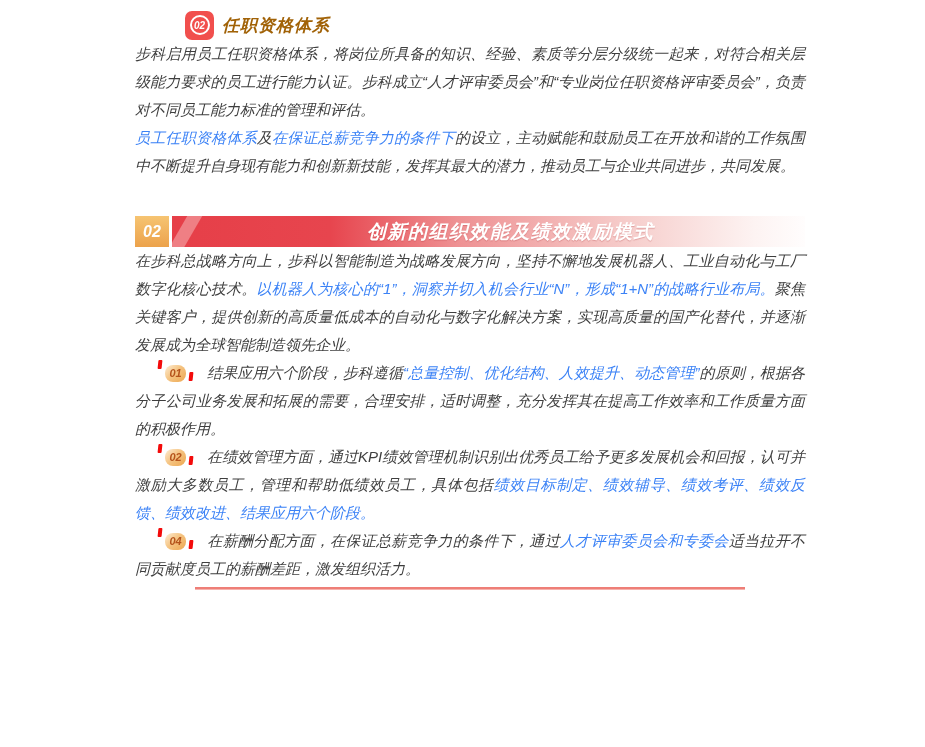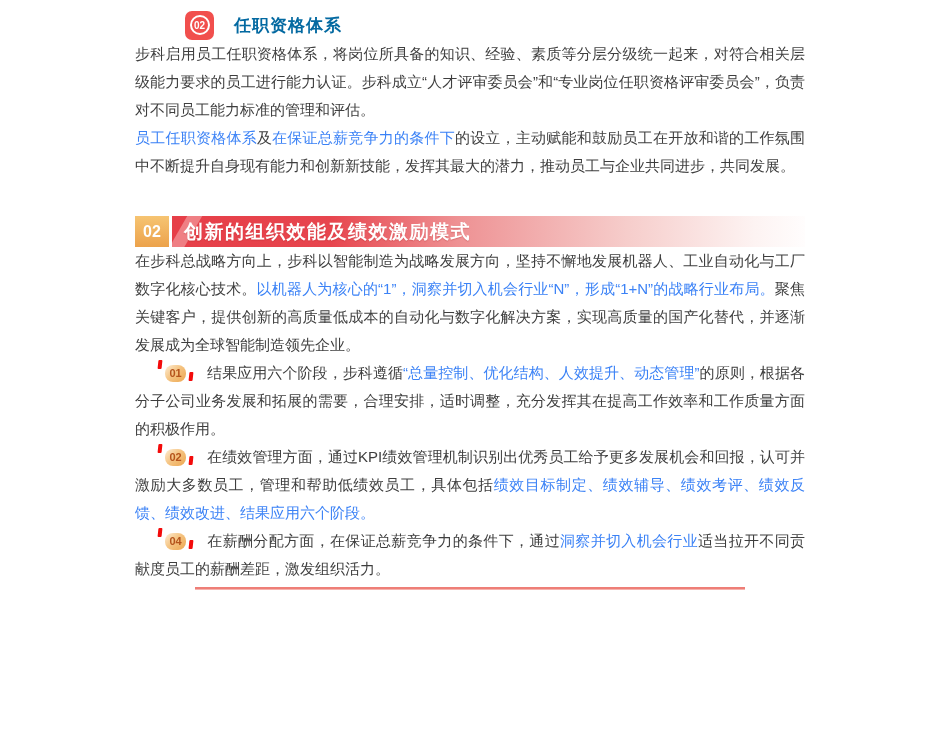--- a/index.html
+++ b/index.html
@@ -4,20 +4,21 @@
 <style>
   * { box-sizing: border-box; }
   html, body { margin: 0; padding: 0; background: #ffffff; }
   .page {
     position: relative;
     width: 925px;
     height: 747px;
     background: #ffffff;
     overflow: hidden;
     font-family: "Liberation Sans", "DejaVu Sans", sans-serif;
+    font-style: italic;
   }
   .content {
     position: absolute;
     left: 135px;
     top: 0;
     width: 670px;
   }
 
   
   .sec1-header {
@@ -35,22 +36,22 @@
   }
   .badge1-ring {
     width: 20px; height: 20px;
     border: 2px solid #ffffff;
     border-radius: 50%;
     color: #ffffff;
     font-size: 10px; font-weight: bold;
     display: flex; align-items: center; justify-content: center;
   }
   .sec1-title {
-    margin-left: 20px;
-    color: #0369a1;
+    margin-left: 8px;
+    color: #a16207;
     font-size: 17px;
     font-weight: bold;
     letter-spacing: 1px;
   }
 
   
   p.body {
     margin: 0;
     font-size: 15px;
     line-height: 28px;
@@ -77,21 +78,22 @@
   }
   .banner-bar {
     flex: 1;
     margin-left: 3px;
     position: relative;
     overflow: hidden;
     background: linear-gradient(90deg,
       #e63f48 0%, #e7454e 25%, #ee9193 45%,
       #f6cdcb 72%, #fdf3f2 92%, #fffdfd 100%);
     display: flex; align-items: center;
-    padding-left: 12px;
+    padding-left: 44px;
+    justify-content: center;
   }
   .banner-slash {
     position: absolute;
     left: 6px; top: -4px;
     width: 15px; height: 40px;
     background: #ef7f84;
     transform: skewX(-30deg);
   }
   .banner-title {
     position: relative;
@@ -158,18 +160,18 @@
       </div>
     </div>
 
     <p class="body intro"><span>在步科总战略方向上，步科以智能制造为战略发展方向，坚持不懈地发展机器人、工业自动化与工厂数字化核心技术。</span><span class="red">以机器人为核心的“1”，洞察并切入机会行业“N”，形成“1+N”的战略行业布局。</span><span>聚焦关键客户，提供创新的高质量低成本的自动化与数字化解决方案，实现高质量的国产化替代，并逐渐发展成为全球智能制造领先企业。</span></p>
 
     <p class="body item"><span class="tick tick-open"></span><span class="num-box">01</span><span class="tick tick-close"></span><span>结果应用六个阶段，步科遵循</span><span class="red">“总量控制、优化结构、人效提升、动态管理”</span><span>的原则，根据各分子公司业务发展和拓展的需要，合理安排，适时调整，充分发挥其在提高工作效率和工作质量方面的积极作用。</span></p>
 
     <p class="body item"><span class="tick tick-open"></span><span class="num-box">02</span><span class="tick tick-close"></span><span>在绩效管理方面，通过KPI绩效管理机制识别出优秀员工给予更多发展机会和回报，认可并激励大多数员工，管理和帮助低绩效员工，具体包括</span><span class="red">绩效目标制定、绩效辅导、绩效考评、绩效反馈、绩效改进、结果应用六个阶段。</span><span></span></p>
 
 
-    <p class="body item"><span class="tick tick-open"></span><span class="num-box">04</span><span class="tick tick-close"></span><span>在薪酬分配方面，在保证总薪竞争力的条件下，通过</span><span class="red">洞察并切入机会行业</span><span>适当拉开不同贡献度员工的薪酬差距，激发组织活力。</span></p>
+    <p class="body item"><span class="tick tick-open"></span><span class="num-box">04</span><span class="tick tick-close"></span><span>在薪酬分配方面，在保证总薪竞争力的条件下，通过</span><span class="red">人才评审委员会和专委会</span><span>适当拉开不同贡献度员工的薪酬差距，激发组织活力。</span></p>
 
     <div class="divider"></div>
 
   </div>
 </div>
 
 </body></html>

